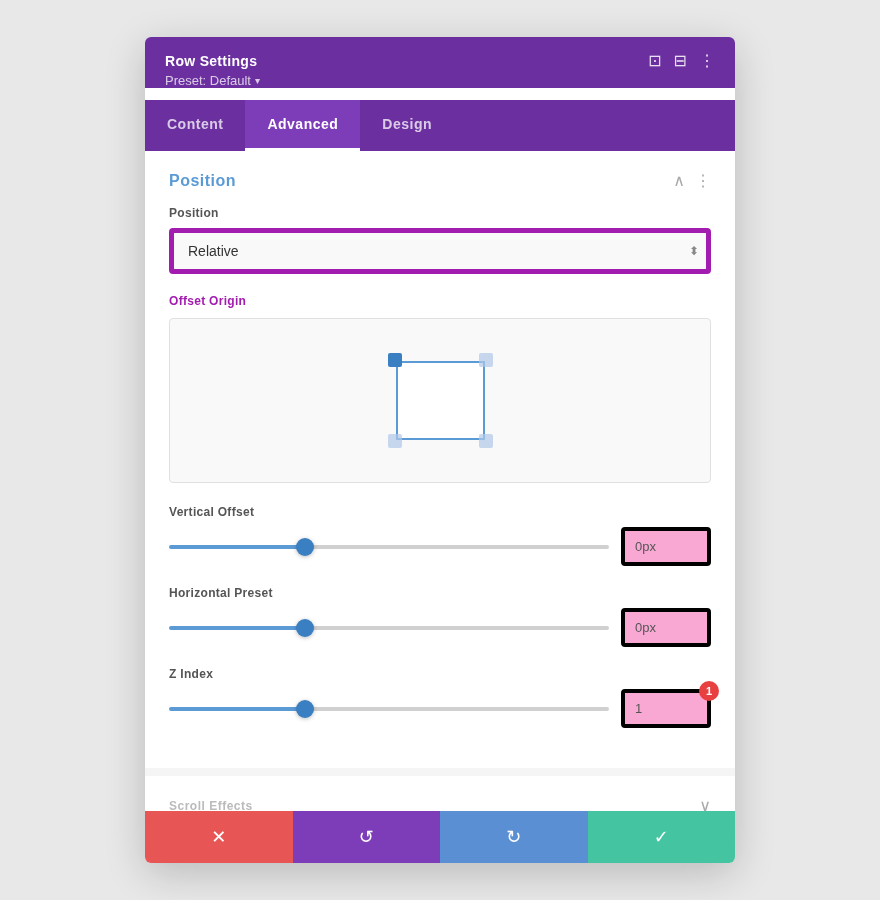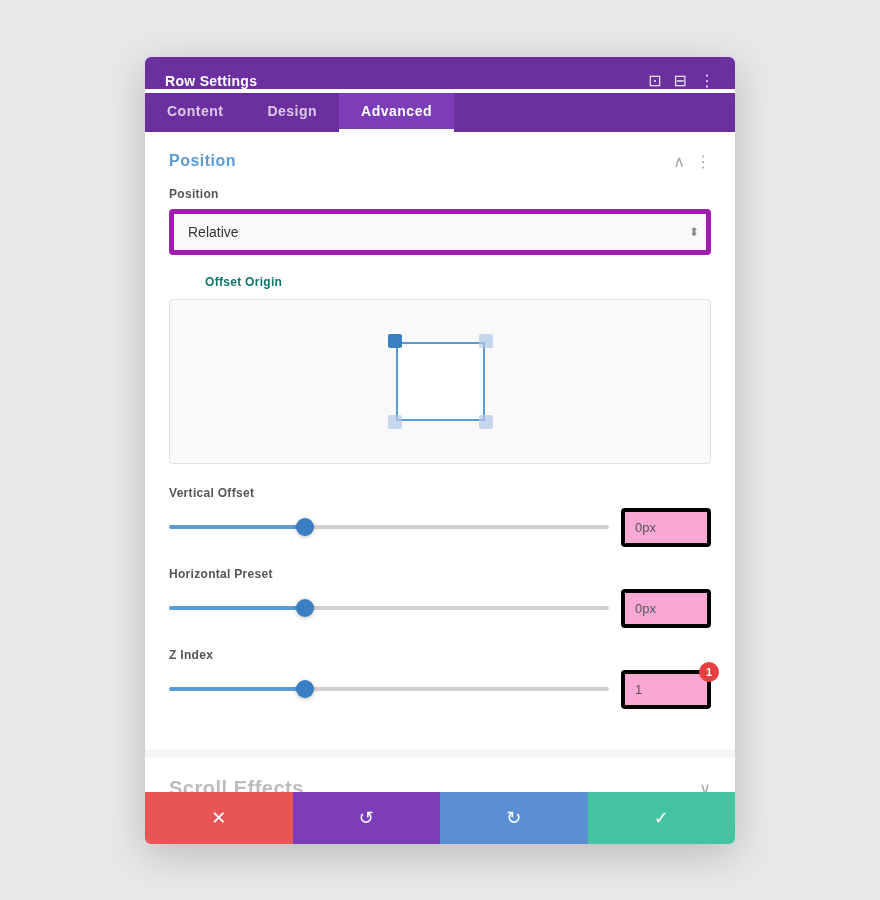--- a/index.html
+++ b/index.html
@@ -60,21 +60,21 @@
     .preset-label .arrow {
       font-size: 10px;
     }
 
     
     .modal-tabs {
       display: flex;
       background: #6b2fa0;
     }
     .tab {
-      padding: 10px 22px;
+      padding: 16px 22px;
       color: rgba(255,255,255,0.75);
       font-size: 14px;
       font-weight: 600;
       cursor: pointer;
       letter-spacing: 0.5px;
       border-bottom: 3px solid transparent;
       transition: all 0.15s;
     }
     .tab.active {
       background: #7e3db8;
@@ -150,24 +150,23 @@
       transform: translateY(-50%);
       color: #888;
       pointer-events: none;
       font-size: 12px;
     }
 
     
     .offset-origin-label {
       font-size: 12px;
       font-weight: 600;
-      color: #0f766e;
+      color: #a21caf;
       margin-bottom: 10px;
       letter-spacing: 0.3px;
-      margin-left: 36px;
     }
     .offset-origin-box {
       background: #f9f9f9;
       border: 1px solid #e0e0e0;
       border-radius: 4px;
       height: 165px;
       display: flex;
       align-items: center;
       justify-content: center;
       margin-bottom: 22px;
@@ -268,21 +267,21 @@
       background: #fff;
       margin-top: 8px;
       padding: 20px 24px;
     }
     .scroll-section-header {
       display: flex;
       align-items: center;
       justify-content: space-between;
     }
     .scroll-section-title {
-      font-size: 20px;
+      font-size: 12px;
       font-weight: 700;
       color: #bbb;
       letter-spacing: 0.5px;
     }
     .chevron-down {
       color: #aaa;
       font-size: 16px;
       cursor: pointer;
     }
 
@@ -326,31 +325,35 @@
 
   <div class="modal-header">
     <div class="modal-header-top">
       <span class="modal-title">Row Settings</span>
       <div class="modal-header-icons">
         <span class="header-icon">⊡</span>
         <span class="header-icon">⊟</span>
         <span class="header-icon">⋮</span>
       </div>
     </div>
+    <div class="preset-label">
+      <span>Preset: Default</span>
+      <span class="arrow">▾</span>
+    </div>
   </div>
 
   <div class="modal-tabs">
     <div class="tab">
       <span>Content</span>
     </div>
+    <div class="tab active">
+      <span>Advanced</span>
+    </div>
     <div class="tab">
       <span>Design</span>
-    </div>
-    <div class="tab active">
-      <span>Advanced</span>
     </div>
   </div>
 
   <div class="modal-body">
 
     <div class="section">
       <div class="section-header">
         <span class="section-title">Position</span>
         <div class="section-header-icons">
           <span class="section-icon">∧</span>

